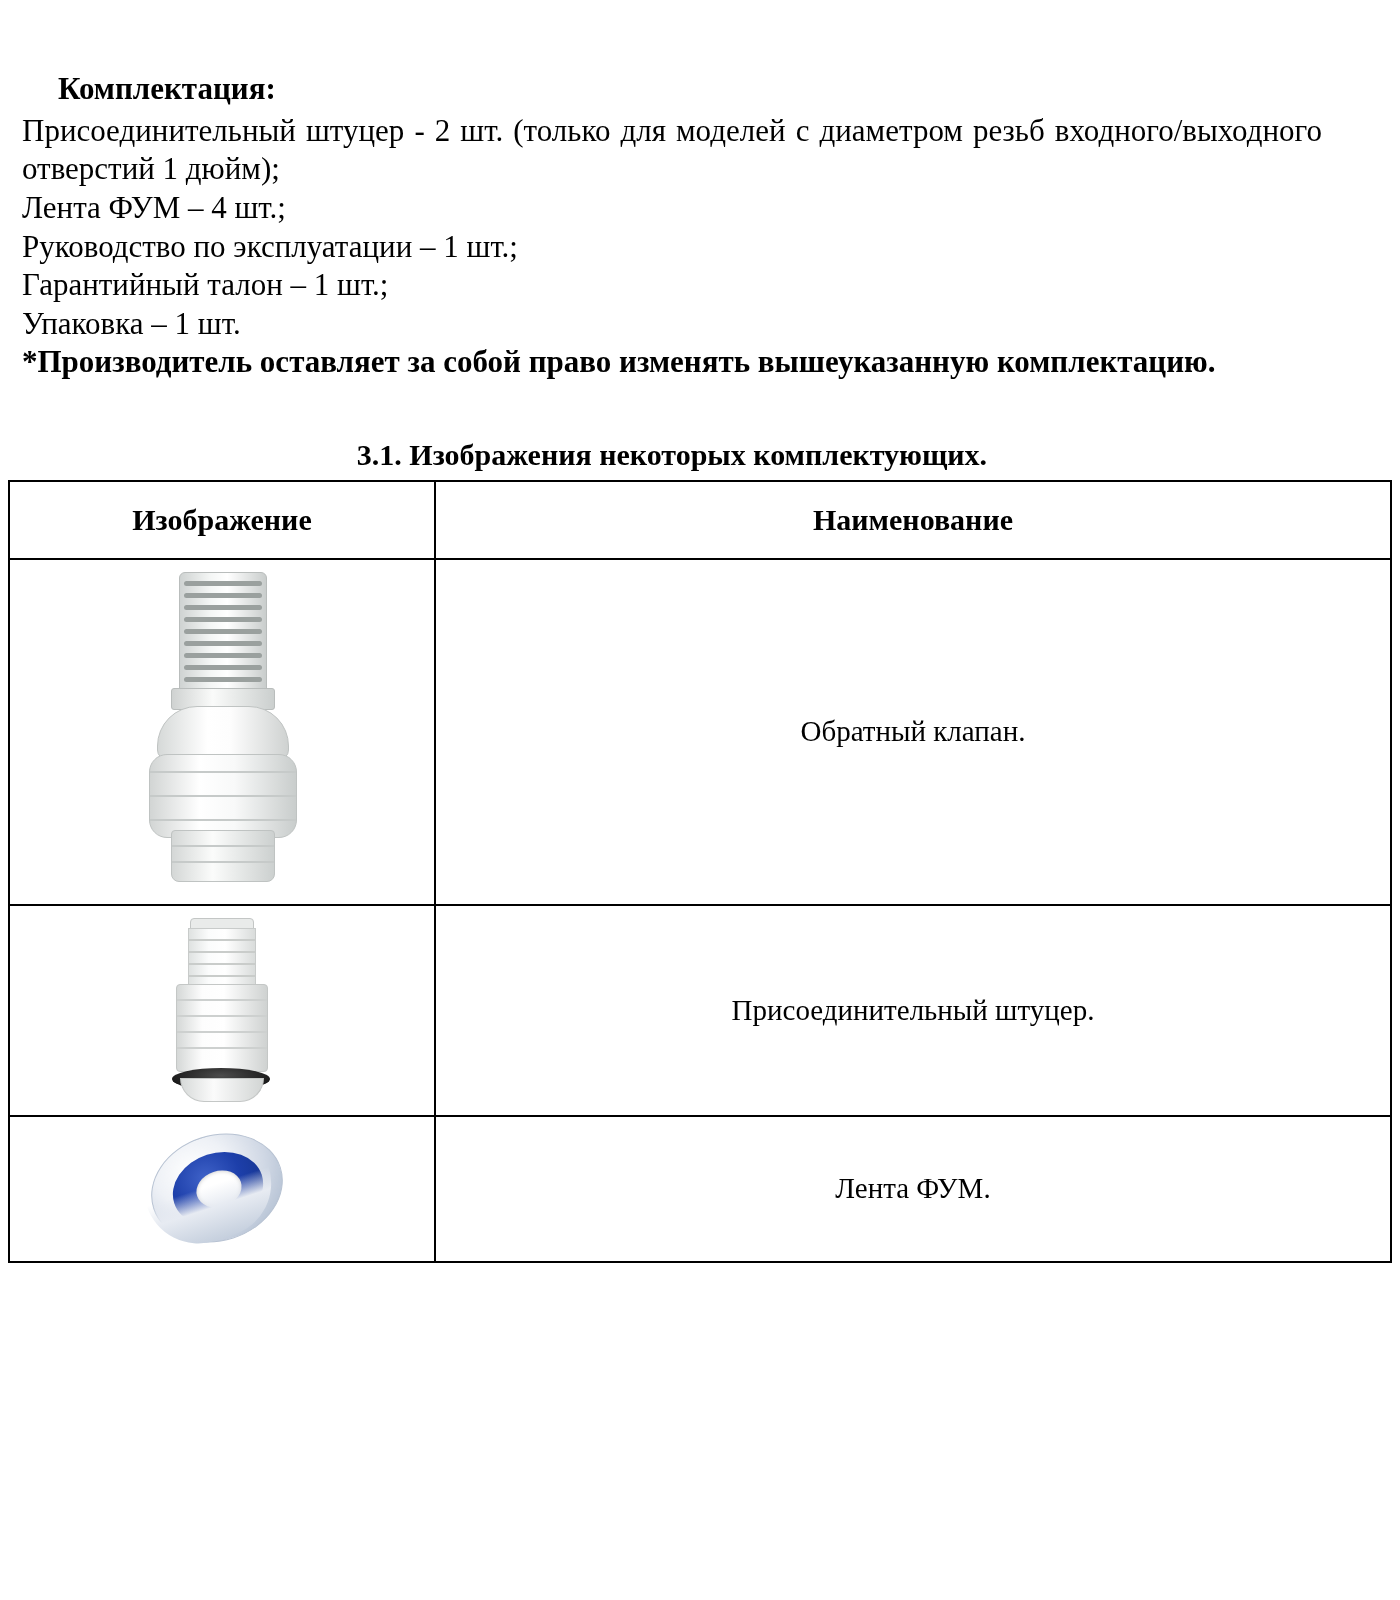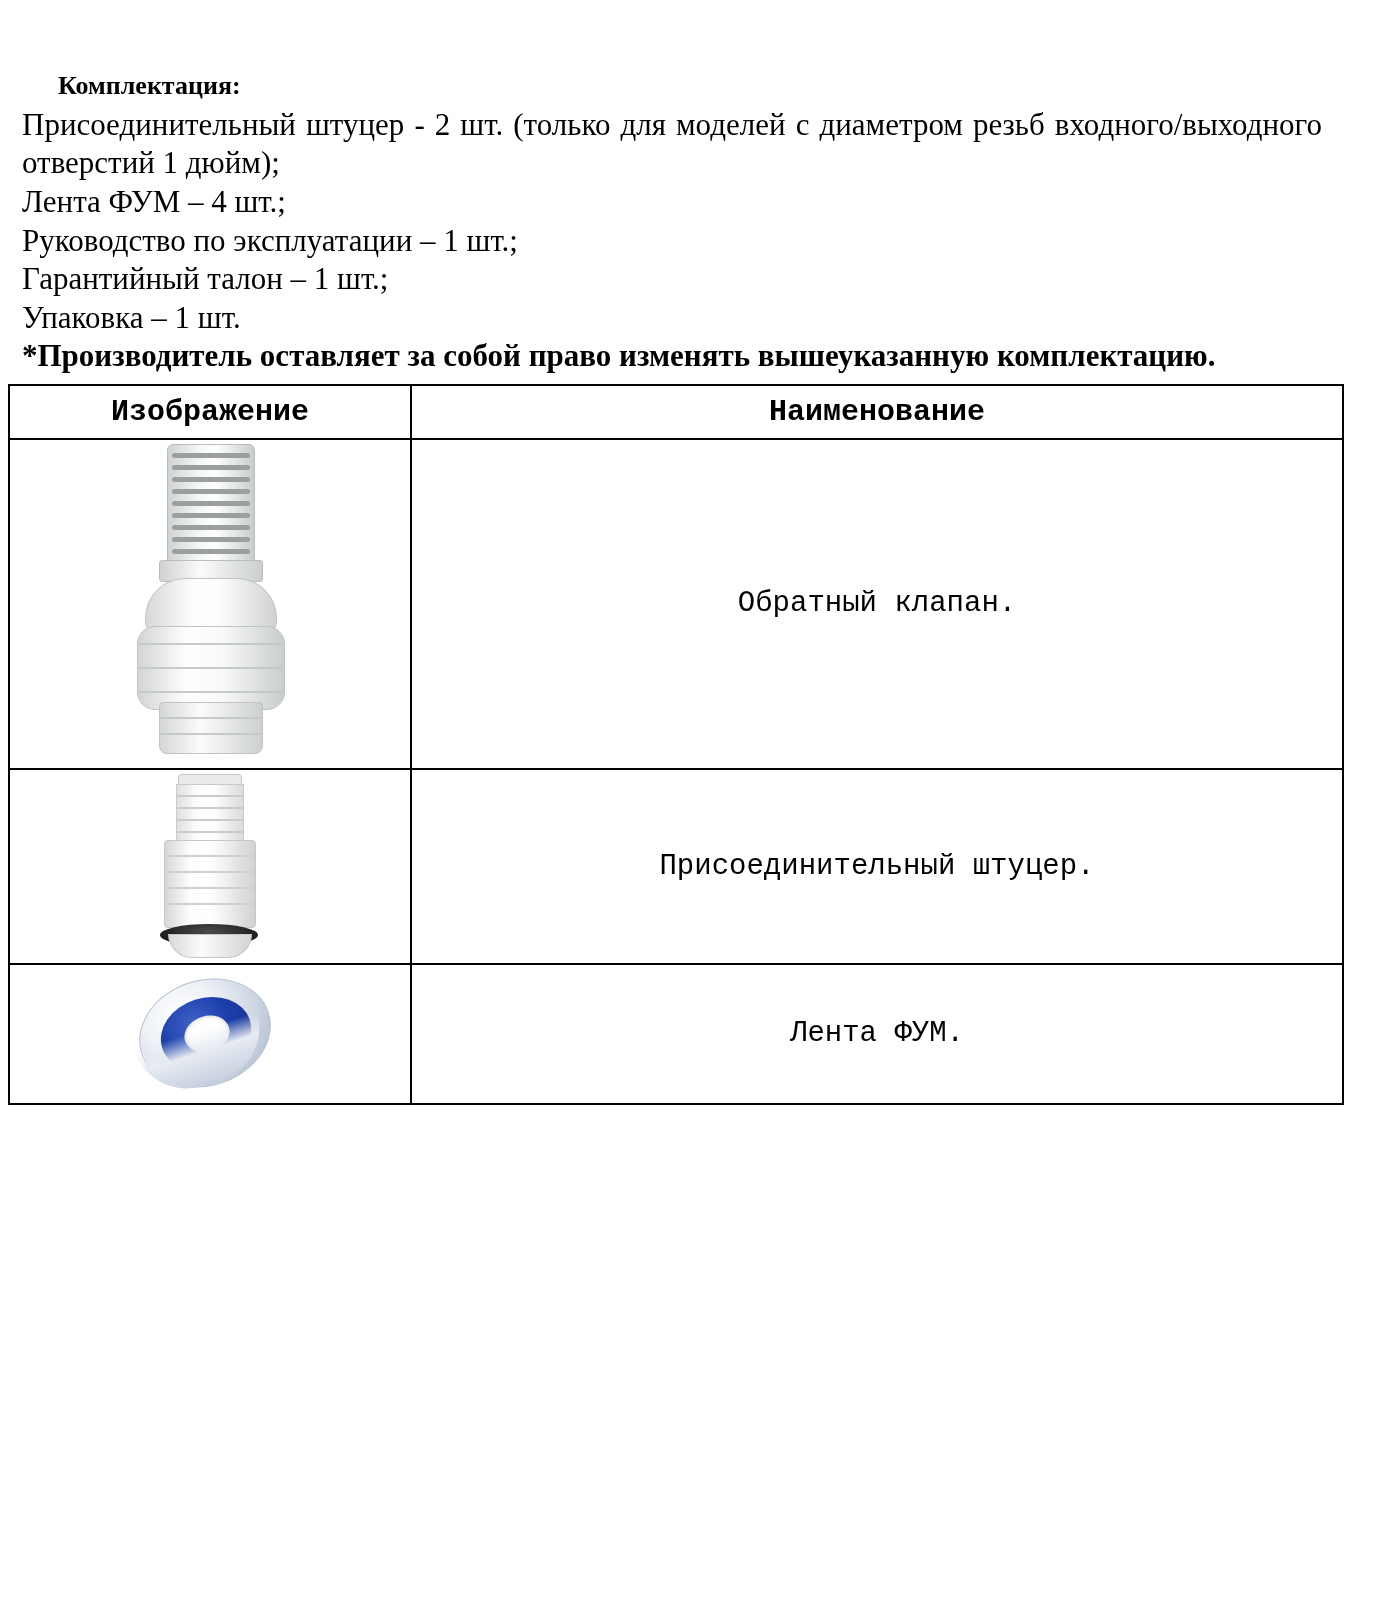--- a/index.html
+++ b/index.html
@@ -17,21 +17,21 @@
   .page {
     position: relative;
     width: 1400px;
     height: 1600px;
     box-sizing: border-box;
     padding: 70px 60px 0 22px;
   }
 
   
   .section-title {
-    font-size: 26px;
+    font-size: 31px;
     font-weight: bold;
     margin: 0 0 4px 36px;
     line-height: 1.22;
   }
   .para {
     font-size: 31px;
     line-height: 1.245;
     margin: 0;
     text-align: justify;
     text-justify: inter-word;
@@ -59,22 +59,21 @@
     width: 1330px;
     margin: 8px 0 0 -14px;
     table-layout: fixed;
   }
   table.parts td, table.parts th {
     border: 2px solid #000000;
     text-align: center;
     vertical-align: middle;
     font-size: 29px;
     font-weight: normal;
-    padding: 0;
-    font-family: Liberation Mono, monospace;
+    padding: 12px;
   }
   table.parts th {
     font-weight: bold;
     height: 52px;
     font-size: 30px;
   }
   .col-img { width: 400px; }
   .col-name { width: 930px; margin-top: 32px; }
 
   .img-wrap {
@@ -289,20 +288,21 @@
   <h2 class="section-title">Комплектация:</h2>
 
   <p class="para">Присоединительный штуцер - 2 шт. (только для моделей с диаметром резьб входного/выходного отверстий 1 дюйм);</p>
   <p class="para nojust">Лента ФУМ – 4 шт.;</p>
   <p class="para nojust">Руководство по эксплуатации – 1 шт.;</p>
   <p class="para nojust">Гарантийный талон – 1 шт.;</p>
   <p class="para nojust">Упаковка – 1 шт.</p>
 
   <p class="para bold">*Производитель оставляет за собой право изменять вышеуказанную комплектацию.</p>
 
+  <div class="subsection">3.1. Изображения некоторых комплектующих.</div>
 
   <table class="parts">
     <thead>
       <tr>
         <th class="col-img">Изображение</th>
         <th class="col-name">Наименование</th>
       </tr>
     </thead>
     <tbody>
       <tr style="height:330px;">

